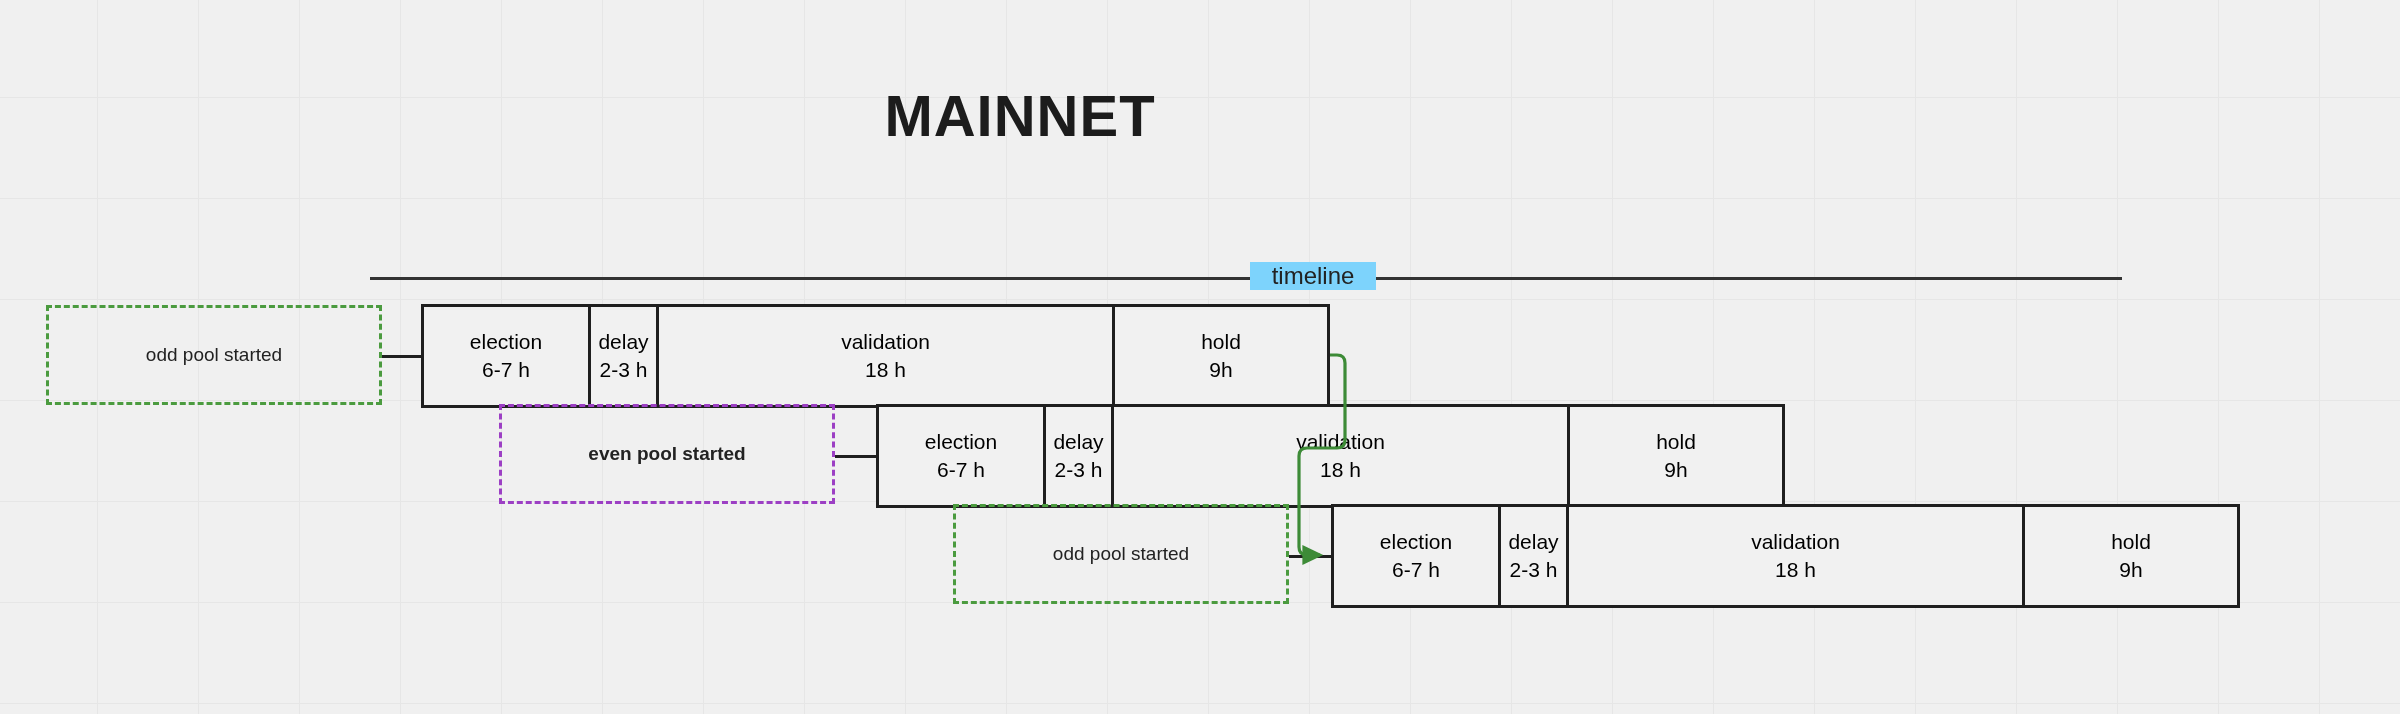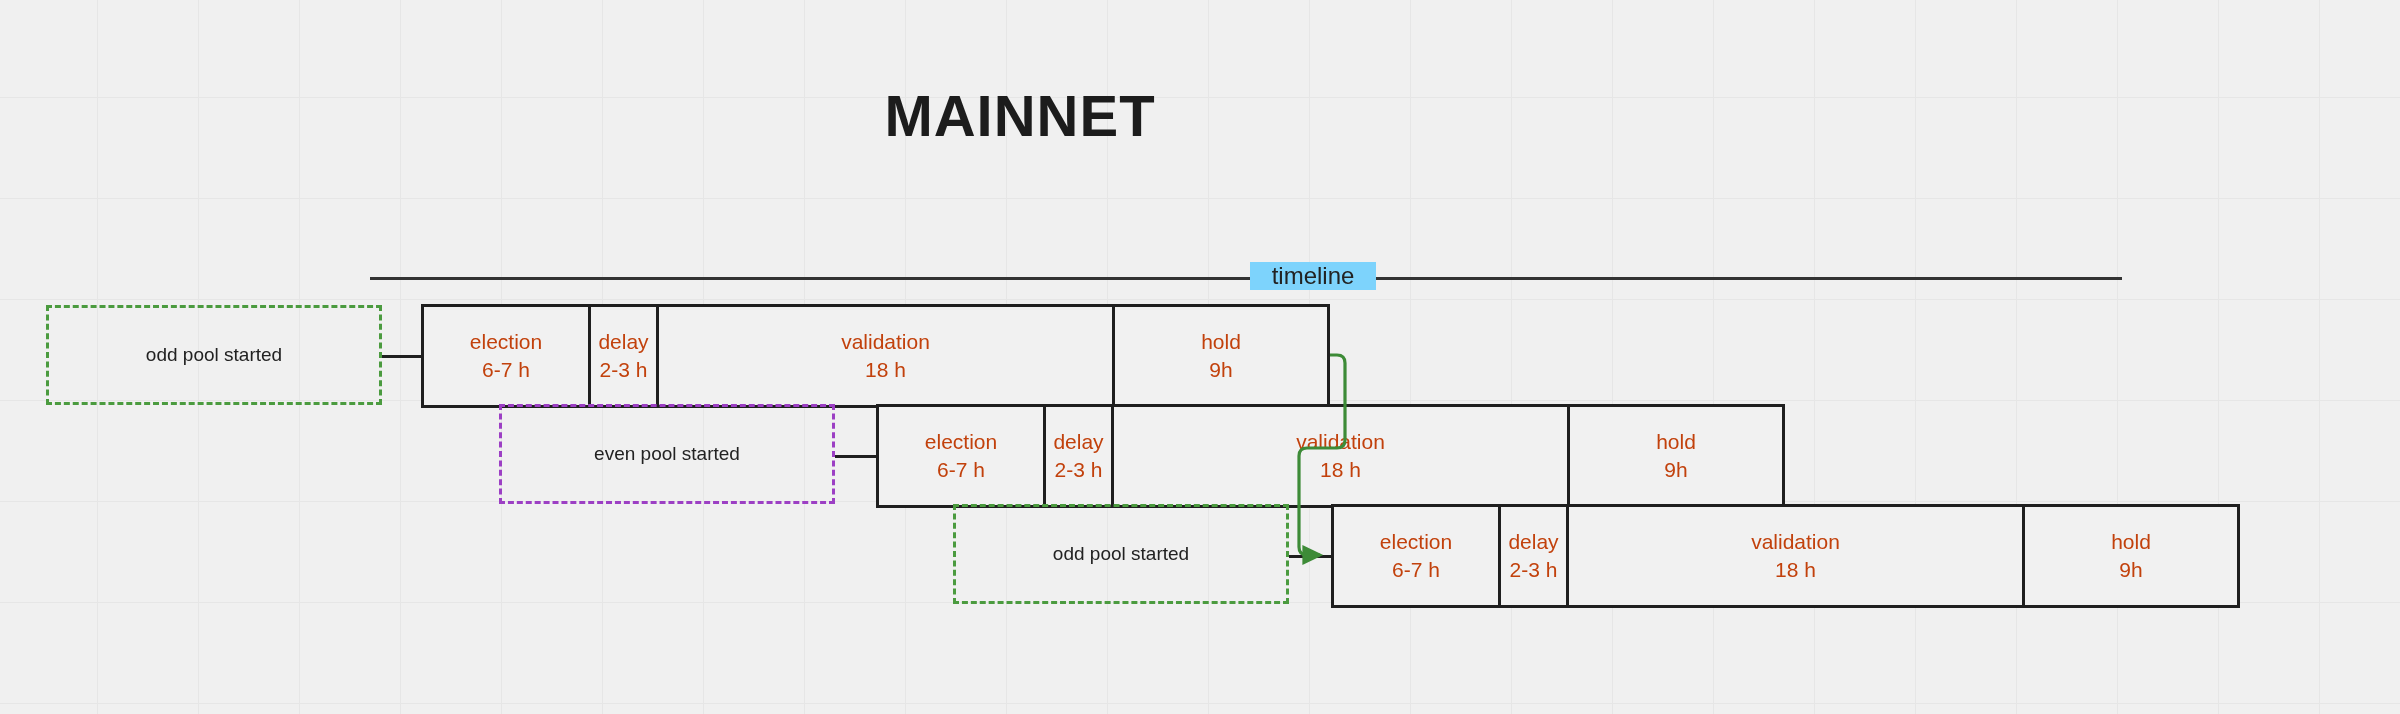--- a/index.html
+++ b/index.html
@@ -70,39 +70,39 @@
   .phase {
     position: absolute;
     box-sizing: border-box;
     border: 3px solid #1f1f1f;
     background: #f1f1f1;
     display: flex;
     flex-direction: column;
     align-items: center;
     justify-content: center;
     font-size: 21px;
-    color: #c2410c;
+    color: #000000;
     line-height: 1.35;
   }
   .phase .ph-name,
   .phase .ph-dur { display: block; }
 
   
   .note {
     position: absolute;
     box-sizing: border-box;
     display: flex;
     align-items: center;
     justify-content: center;
     font-size: 19px;
     color: #222222;
     background: transparent;
   }
   .note-green  { border: 3px dashed #4b9b3f; }
-  .note-purple { border: 3px dashed #9c3fc4; }
+  .note-purple { border: 3px dashed #9c3fc4; font-weight: bold; }
 
   
   .stub {
     position: absolute;
     height: 0;
     border-top: 3px solid #1f1f1f;
   }
 
   
   #connector {

